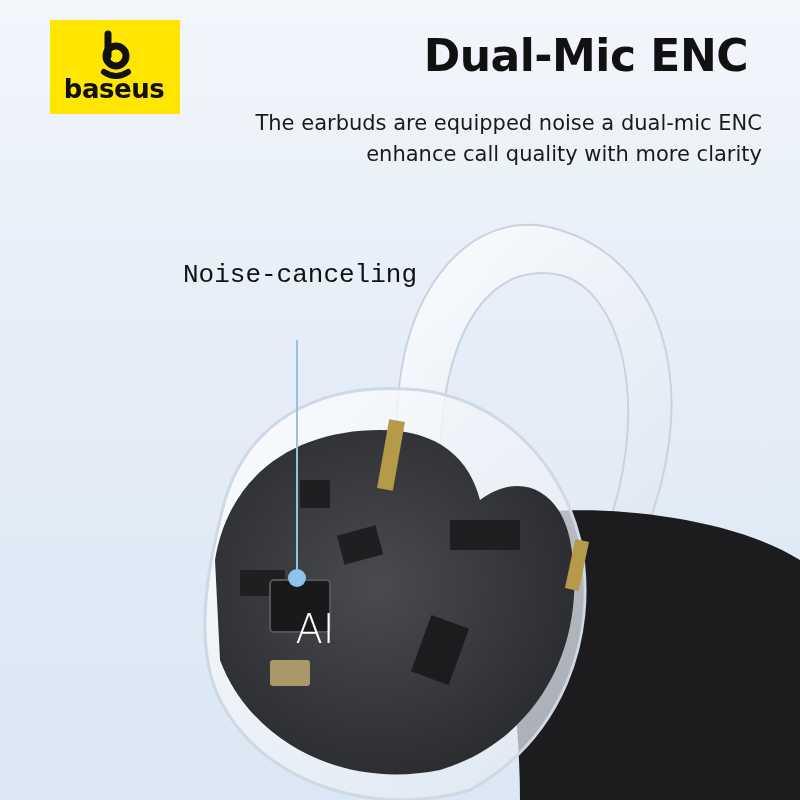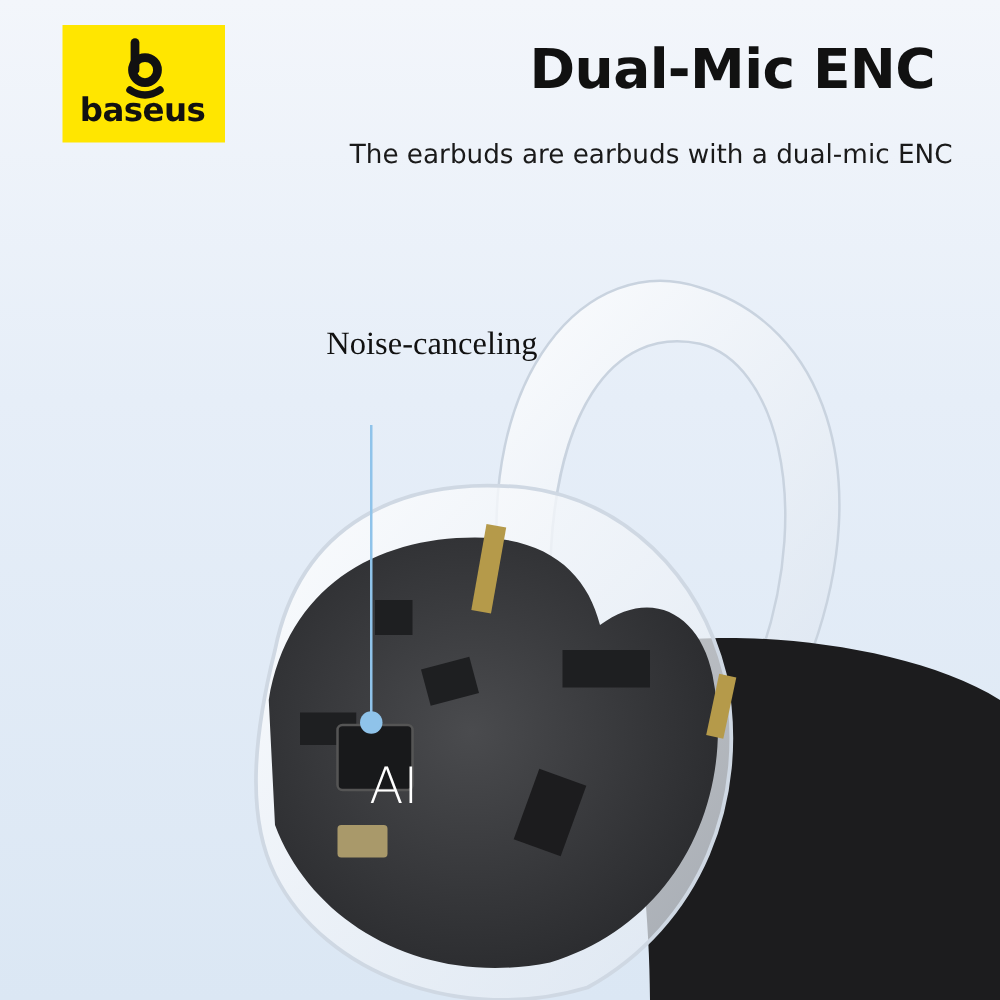--- a/index.html
+++ b/index.html
@@ -4,40 +4,41 @@
   <style>
     html, body { margin:0; padding:0; }
     body { width:800px; height:800px; overflow:hidden; position:relative;
       background: linear-gradient(180deg, #f3f6fb 0%, #e6eef8 40%, #dbe7f4 100%);
       font-family: "Liberation Sans", sans-serif; }
     .logo { position:absolute; left:50px; top:20px; width:130px; height:94px; background:#ffe600; }
     .logo svg { position:absolute; left:0; top:0; }
     .logo-text { position:absolute; left:0; right:2px; bottom:10px; text-align:center; font-weight:700; font-size:26px; color:#111; letter-spacing:-0.5px; font-family:"DejaVu Sans", sans-serif; }
     .title { position:absolute; right:52px; top:30px; font-weight:700; font-size:44px; color:#111; letter-spacing:-0.5px; font-family:"DejaVu Sans", sans-serif; }
     .desc { position:absolute; right:38px; top:108px; width:560px; text-align:right; font-size:21px; line-height:31px; color:#1a1a1a; font-family:"DejaVu Sans", sans-serif; }
-    .callout { position:absolute; left:170px; top:258px; width:260px; text-align:right; font-size:26px; line-height:34px; color:#111; font-family:Liberation Serif, serif; }
+    .callout { position:absolute; left:170px; top:258px; width:260px; text-align:center; font-size:26px; line-height:34px; color:#111; font-family:Liberation Mono, monospace; }
     .art { position:absolute; left:0; top:0; }
     .ai-label { position:absolute; left:285px; top:585px; width:60px; height:50px; color:#fff; font-size:40px; font-family:"DejaVu Sans", sans-serif; font-weight:300; text-align:center; line-height:50px;margin-top:19px; }
   </style>
 </head>
 <body>
 
 <div class="logo">
   <svg width="130" height="94" viewBox="0 0 130 94">
     <path d="M58 14 v22" stroke="#111" stroke-width="7" fill="none" stroke-linecap="round"></path>
     <circle cx="66" cy="36" r="10" stroke="#111" stroke-width="7" fill="none"></circle>
     <path d="M54 52 q12 8 24 0" stroke="#111" stroke-width="6" fill="none" stroke-linecap="round"></path>
   </svg>
   <div class="logo-text">baseus</div>
 </div>
 
 <div class="title">Dual-Mic ENC</div>
 
 <div class="desc">
-  <div>The earbuds are earbuds with a dual-mic ENC</div>
+  <div>The earbuds are equipped noise a dual-mic ENC</div>
+  <div>enhance call quality with more clarity</div>
 </div>
 
 <svg class="art" width="800" height="800" viewBox="0 0 800 800">
   <defs>
     <linearGradient id="shell" x1="0" y1="0" x2="1" y2="1">
       <stop offset="0" stop-color="#ffffff" stop-opacity="0.85"></stop>
       <stop offset="1" stop-color="#dfe7f1" stop-opacity="0.7"></stop>
     </linearGradient>
     <radialGradient id="pcb" cx="0.45" cy="0.45" r="0.6">
       <stop offset="0" stop-color="#4a4b4e"></stop>

